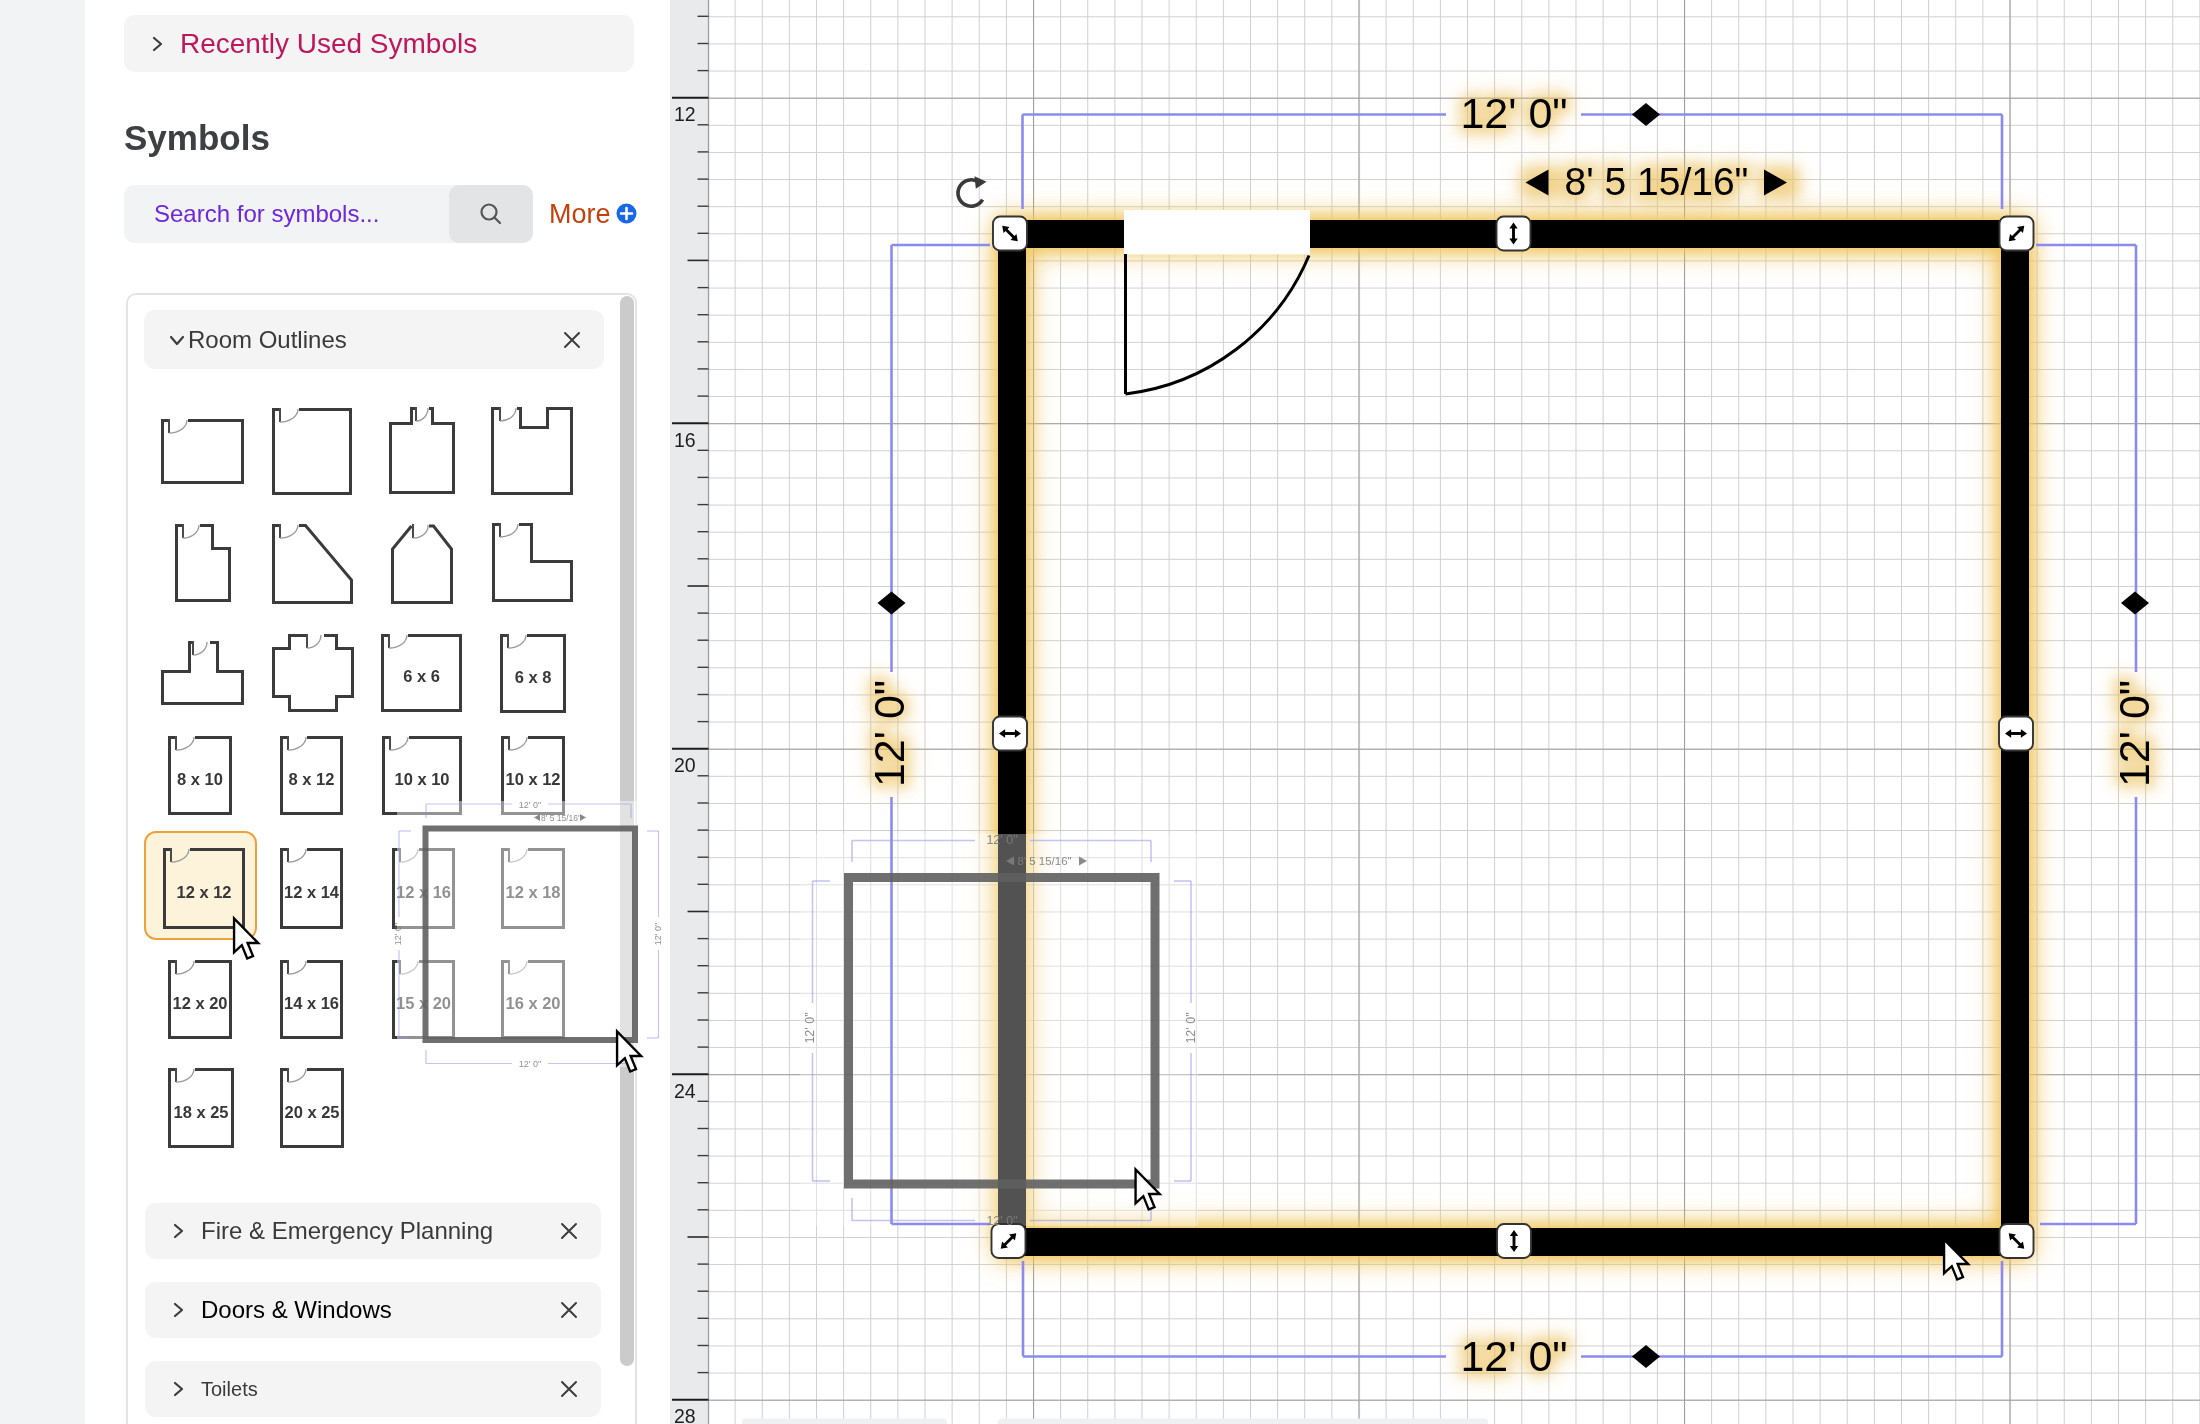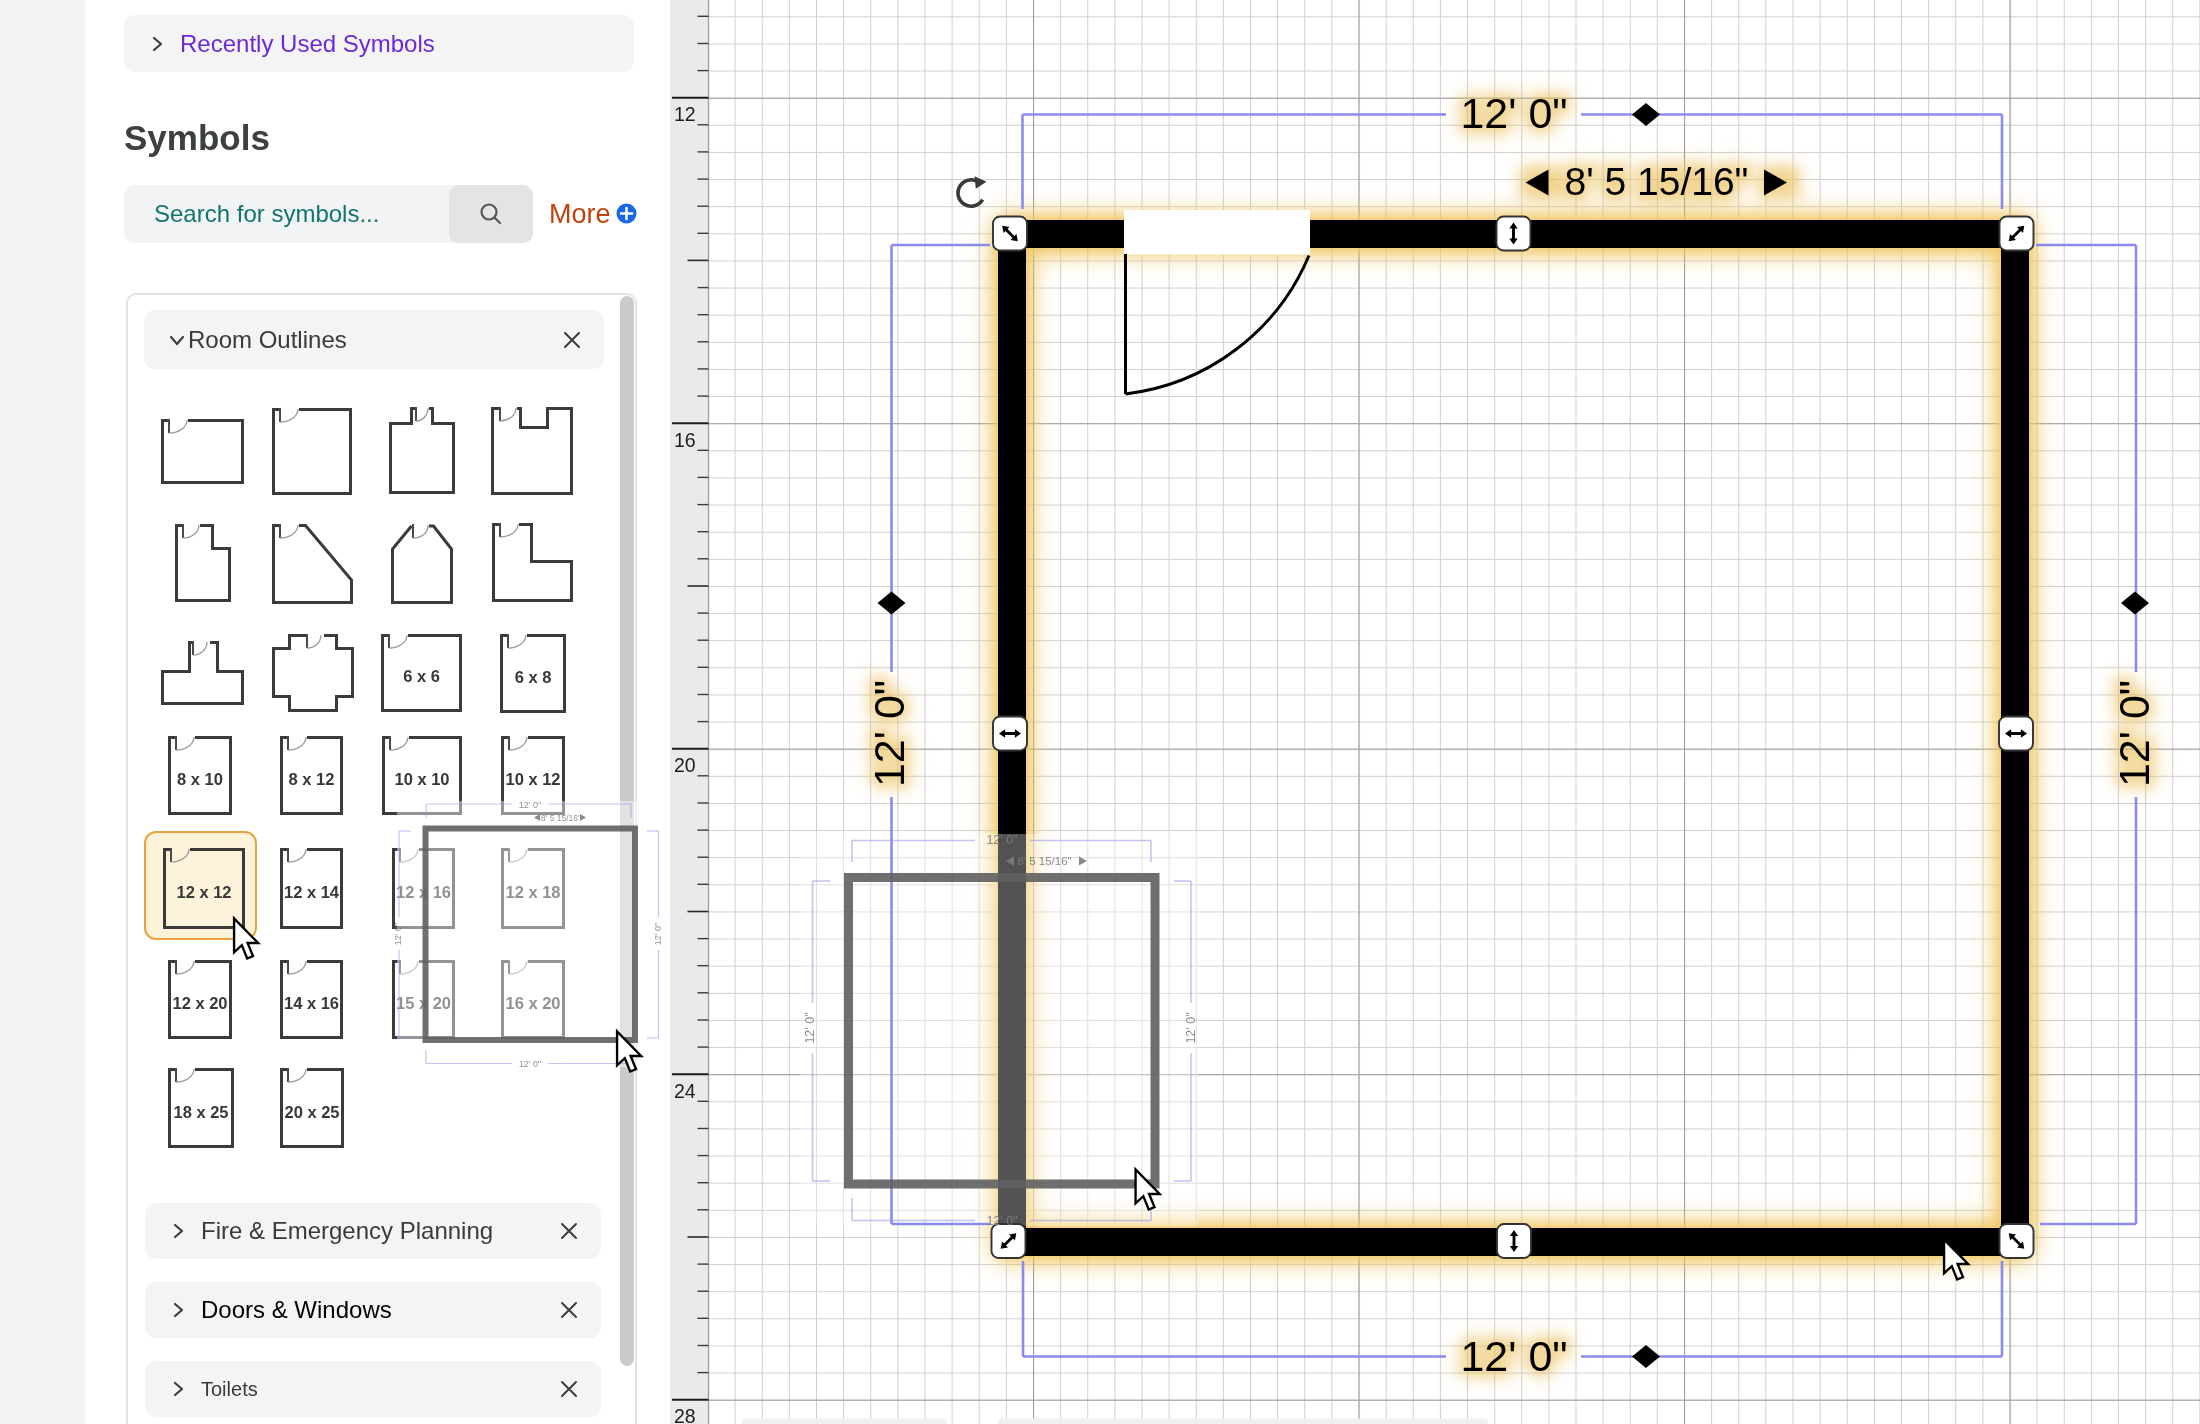--- a/index.html
+++ b/index.html
@@ -3,25 +3,25 @@
 <style>
 *{margin:0;padding:0;box-sizing:border-box}
 html,body{width:2200px;height:1424px;overflow:hidden;background:#fff;font-family:"Liberation Sans",sans-serif}
 </style></head>
 <body>
 <div style="position:absolute;left:0;top:0;width:85px;height:1424px;background:#f2f3f4"></div>
 <div style="position:absolute;left:124px;top:15px;width:510px;height:57px;background:#f4f4f5;border-radius:11px"></div>
 <svg style="position:absolute;left:148px;top:34.5px" width="18" height="18" viewBox="0 0 18 18">
     <path d="M6 3 L13 9 L6 15" fill="none" stroke="#3d3d3d" stroke-width="2.2" stroke-linecap="round" stroke-linejoin="round"></path>
   </svg>
-<div style="position:absolute;left:180px;top:15px;height:57px;line-height:57px;font-size:24px;color:#6d28d9">Recently Used Symbols</div>
+<div style="position:absolute;left:180px;top:15px;height:57px;line-height:57px;font-size:28px;color:#be185d">Recently Used Symbols</div>
 
 <div style="position:absolute;left:124px;top:118px;font-size:35px;font-weight:700;color:#3c4043">Symbols</div>
 <div style="position:absolute;left:124px;top:185px;width:409px;height:58px;background:#f2f3f4;border-radius:10px"></div>
-<div style="position:absolute;left:154px;top:185px;height:58px;line-height:58px;font-size:24px;color:#0f766e">Search for symbols...</div>
+<div style="position:absolute;left:154px;top:185px;height:58px;line-height:58px;font-size:24px;color:#6d28d9">Search for symbols...</div>
 <div style="position:absolute;left:449px;top:185px;width:84px;height:58px;background:#e3e4e5;border-radius:10px"></div>
 <svg style="position:absolute;left:477px;top:200px" width="28" height="28" viewBox="0 0 28 28">
     <circle cx="12" cy="12" r="7.5" fill="none" stroke="#555" stroke-width="2.2"></circle>
     <line x1="17.5" y1="17.5" x2="23" y2="23" stroke="#555" stroke-width="2.2" stroke-linecap="round"></line>
   </svg>
 <div style="position:absolute;left:549px;top:199px;font-size:27px;color:#c2410c;font-weight:500">More</div>
 <svg style="position:absolute;left:615px;top:202px" width="23" height="23" viewBox="0 0 23 23">
     <circle cx="11.5" cy="11.5" r="10" fill="#1767e8"></circle>
     <path d="M11.5 6 V17 M6 11.5 H17" stroke="#fff" stroke-width="2.6" stroke-linecap="round"></path>
   </svg>

